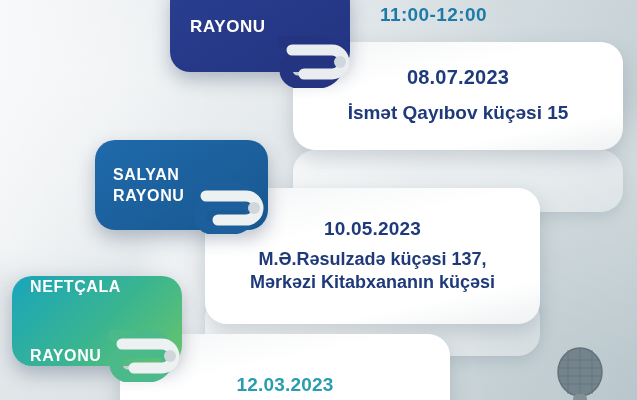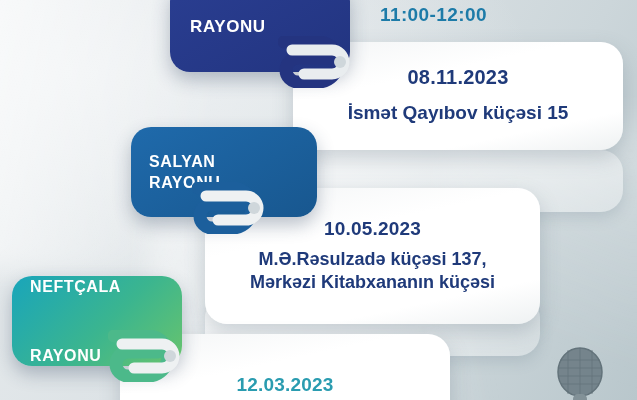--- a/index.html
+++ b/index.html
@@ -38,23 +38,23 @@
     position:absolute;border-radius:20px;
     color:#ffffff;font-weight:bold;letter-spacing:.6px;
     display:flex;flex-direction:column;justify-content:center;
     box-shadow:0 8px 18px rgba(40,60,90,.30);
   }
   .pill .ln{display:block;line-height:1.34;}
 
   #pill-1{left:170px;top:-18px;width:160px;height:90px;
     background:linear-gradient(150deg,#2a3e91 0%,#223480 100%);
     padding:0 0 0 20px;font-size:17px;z-index:6;}
-  #pill-2{left:95px;top:127px;width:155px;height:90px;
+  #pill-2{left:95px;top:140px;width:155px;height:90px;
     background:linear-gradient(150deg,#1f6aab 0%,#18578f 100%);
-    padding:0 13px 0 18px;font-size:16px;z-index:6;margin-left:36px;}
+    padding:0 0 0 18px;font-size:16px;z-index:6;}
   #pill-3{left:12px;top:276px;width:152px;height:90px;
     background:linear-gradient(135deg,#19a5bb 0%,#3bb58f 55%,#69c46c 100%);
     padding:0 0 0 18px;font-size:16px;z-index:6;gap:48px;}
 
   
   .card{
     position:absolute;border-radius:22px;
     background:linear-gradient(168deg,#f3f5f6 0%,#ffffff 34%,#ffffff 78%,#eef1f2 100%);
     box-shadow:0 8px 20px rgba(80,100,115,.26);
     text-align:center;color:#1f3a7a;z-index:5;
@@ -108,21 +108,21 @@
 
   <div class="pill" id="pill-1">
     <span class="ln">RAYONU</span>
   </div>
   <svg class="link" id="link-1" viewBox="0 0 80 52">
     <path d="M6 6 h34 a20 20 0 0 1 0 40 h-20 a12 12 0 0 1 0 -24 h30" fill="none" stroke="#243480" stroke-width="13" stroke-linecap="round"></path>
     <path d="M14 14 h40 a12 12 0 0 1 0 24 h-28" fill="none" stroke="#e9edef" stroke-width="11" stroke-linecap="round"></path>
     <circle cx="62" cy="26" r="6" fill="#cfd7db"></circle>
   </svg>
   <div class="card" id="card-1">
-    <div class="date">08.11.2023</div>
+    <div class="date">08.07.2023</div>
     <div class="addr">İsmət Qayıbov küçəsi 15</div>
   </div>
 
   <div class="pill" id="pill-2">
     <span class="ln">SALYAN</span>
     <span class="ln">RAYONU</span>
   </div>
   <svg class="link" id="link-2" viewBox="0 0 80 52">
     <path d="M6 6 h34 a20 20 0 0 1 0 40 h-20 a12 12 0 0 1 0 -24 h30" fill="none" stroke="#1c5f9c" stroke-width="13" stroke-linecap="round"></path>
     <path d="M14 14 h40 a12 12 0 0 1 0 24 h-28" fill="none" stroke="#eef1f2" stroke-width="11" stroke-linecap="round"></path>

